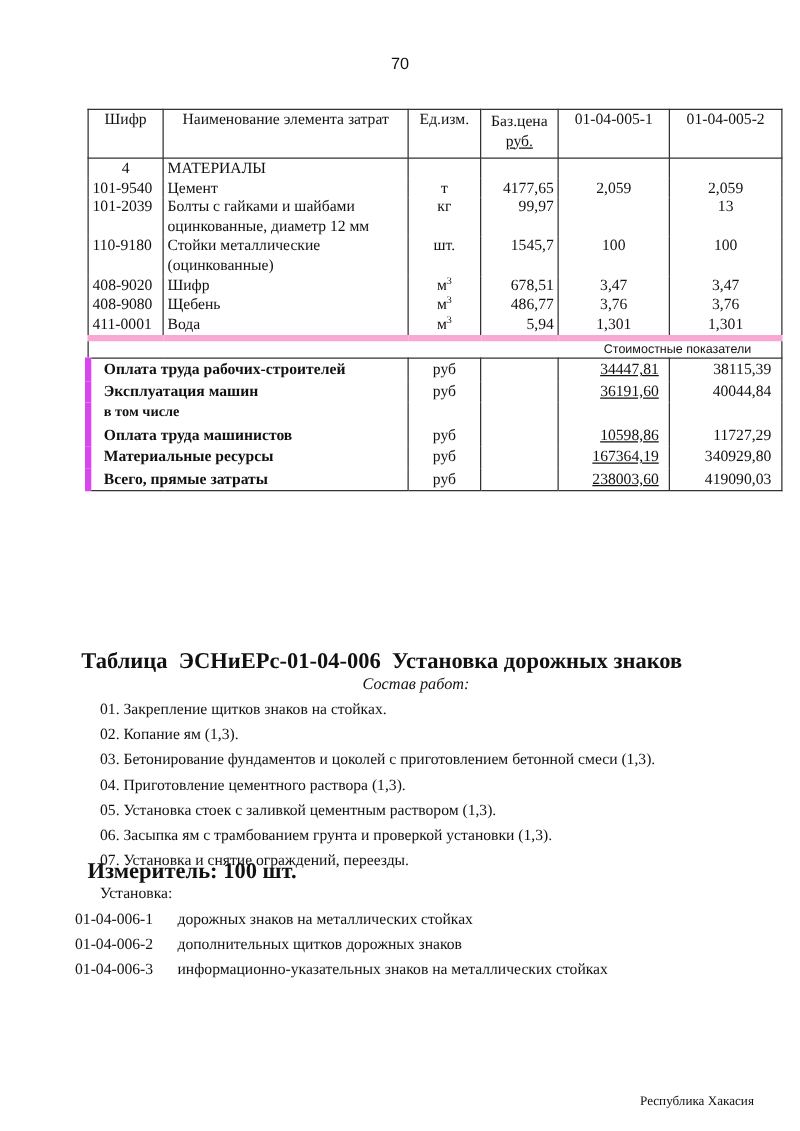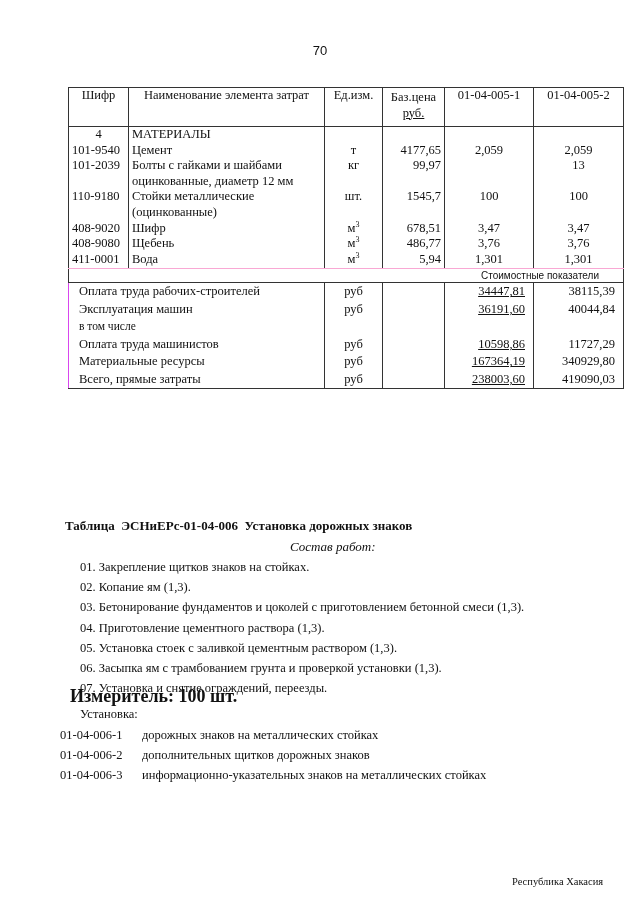--- a/index.html
+++ b/index.html
@@ -25,45 +25,45 @@
     .col-price { width: 62px; }
     .col-v1 { width: 89px; }
     .col-v2 { width: 90px; }
     thead th {
       border: 1px solid #333; height: 36px; vertical-align: middle; text-align: center;
       font-size: 12.5px; line-height: 14px;
     }
     thead th.price-h { padding-top: 2px; }
     thead th.price-h .u { text-decoration: underline; }
     tbody.mat td { border-left: 1px solid #333; border-right: 1px solid #333; }
-    tbody.mat tr.last td { border-bottom: 1px solid #f9a8d4; padding-bottom: 1px; }
+    tbody.mat tr.last td { border-bottom: 5px solid #f9a8d4; padding-bottom: 1px; }
     td.code { text-align: left; padding-left: 1px; white-space: nowrap; }
     td.code.center { text-align: center; }
     td.unit { text-align: center; }
     td.price { text-align: right; padding-right: 8px; }
     td.v1 { text-align: center; }
     td.v2 { text-align: center; }
     td.name { text-align: left; font-family: Liberation Serif, serif; }
     .bold { font-weight: bold; }
     sup { font-size: 8px; line-height: 0; vertical-align: 5px; }
     tr.stoim td {
       border: 1px solid #333; text-align: right;
       font-family: "Liberation Sans", "DejaVu Sans", sans-serif; font-size: 10px;
       line-height: 13px; padding-right: 24px;
     }
     tbody.sum td { line-height: 17.5px; }
-    tbody.sum td.sname { padding-left: 10px; border-left: 1px solid #d946ef; }
+    tbody.sum td.sname { padding-left: 10px; border-left: 5px solid #d946ef; font-weight: bold; }
     tbody.sum td.sunit { text-align: center; border-left: 1px solid #333; }
     tbody.sum td.sprice { border-left: 1px solid #333; }
     tbody.sum td.sv1 { text-align: right; padding-right: 8px; border-left: 1px solid #333; text-decoration: underline; }
     tbody.sum td.sv2 { text-align: right; padding-right: 8px; border-left: 1px solid #333; border-right: 1px solid #333; }
     tbody.sum tr.last td { border-bottom: 1px solid #333; margin-left: 18px; }
     .small { font-size: 11.5px; }
     .tbl-title {
-      position: absolute; left: 65px; top: 518px; font-weight: bold; font-size: 13px;
+      position: absolute; left: 65px; top: 518px; font-weight: bold; font-size: 18px;
       white-space: pre;
     }
     .sostav {
       position: absolute; left: 290px; top: 539px; font-style: italic; font-size: 13px;
     }
     .works { position: absolute; left: 80px; top: 557px; }
     .works div { height: 20.2px; line-height: 20px; font-size: 12.5px; white-space: nowrap; }
     .meter { position: absolute; left: 70px; top: 686px; font-weight: bold; font-size: 18px; }
     .ustan { position: absolute; left: 80px; top: 707px; font-size: 12.5px; }
     .items { position: absolute; left: 60px; top: 725px; }

